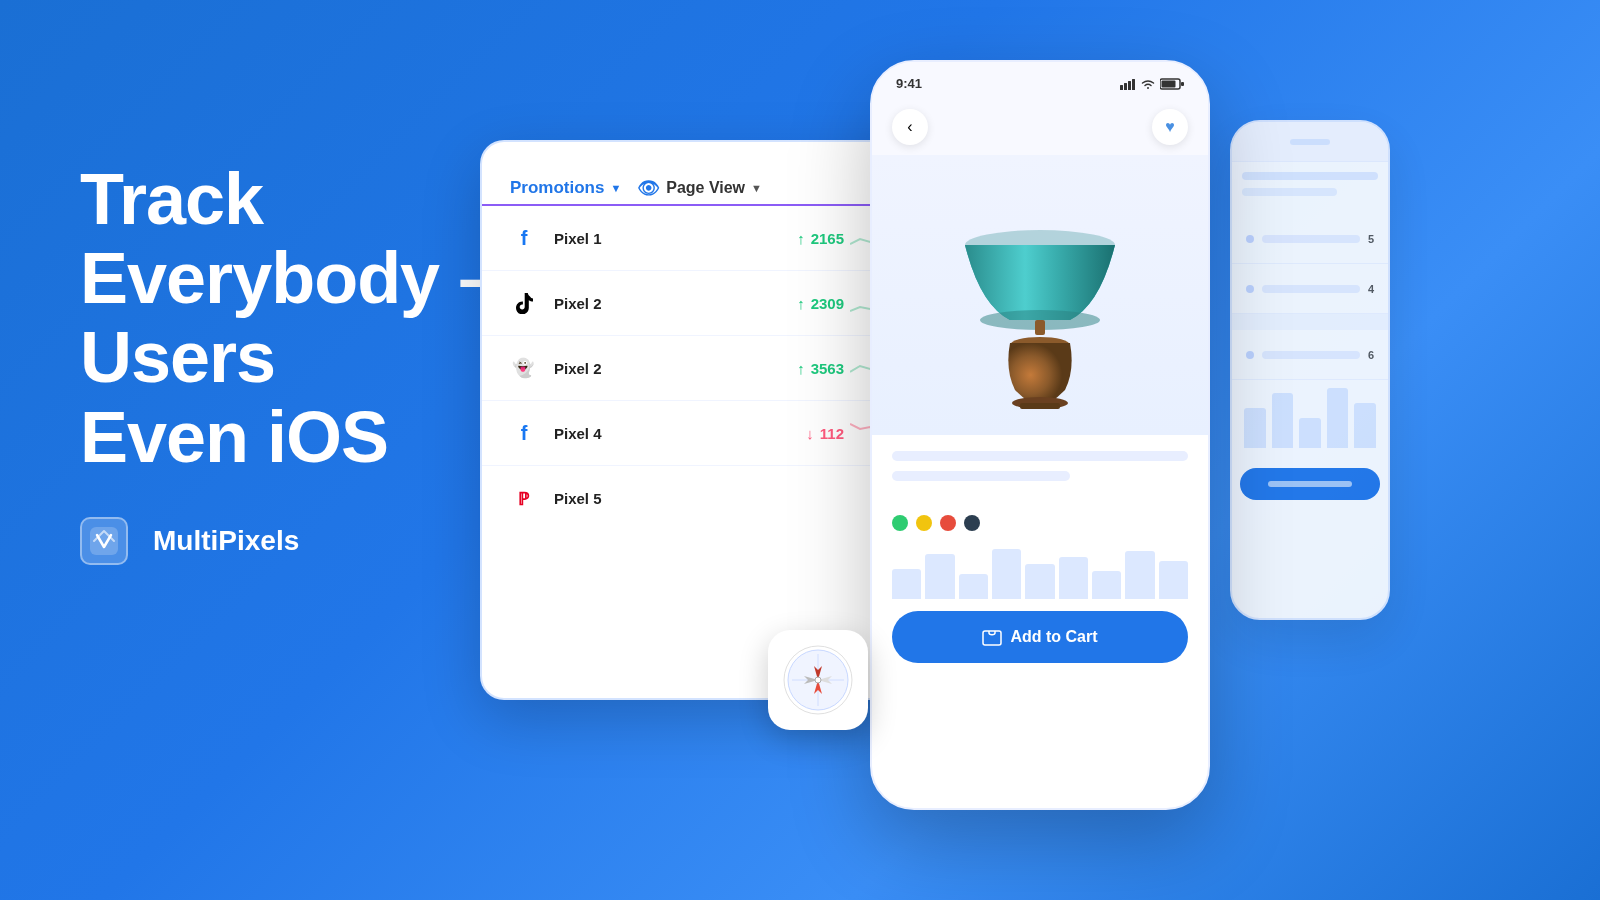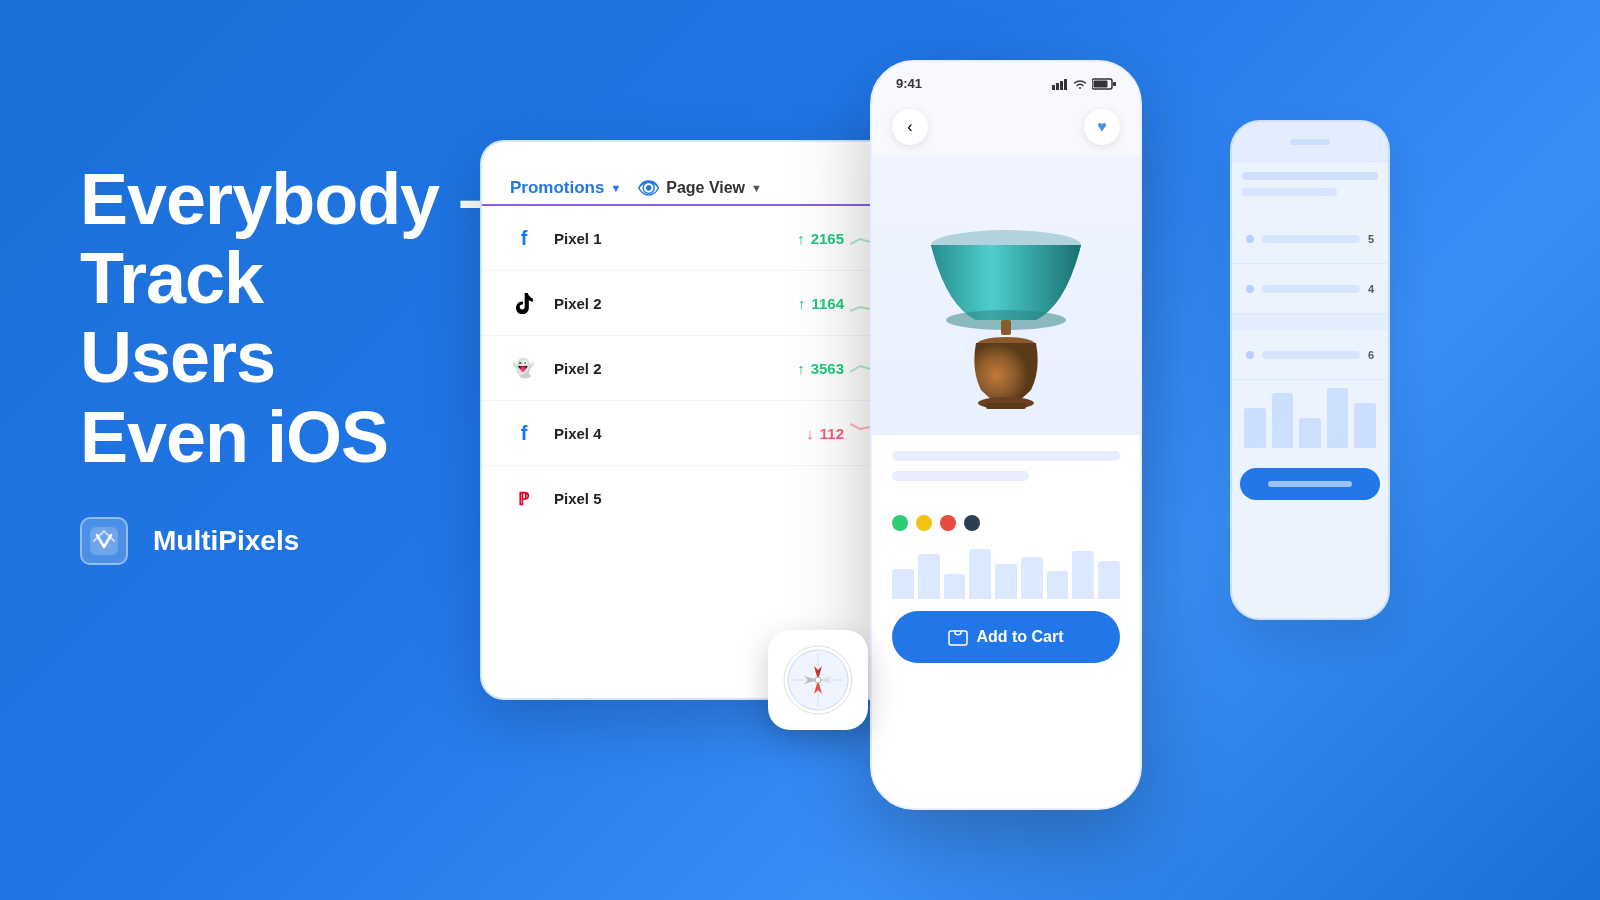--- a/index.html
+++ b/index.html
@@ -159,21 +159,21 @@
     .mini-chart {
       width: 60px;
       height: 28px;
     }
 
     
     .phone-mockup {
       position: absolute;
       left: 870px;
       top: 60px;
-      width: 272px;
+      width: 340px;
       height: 750px;
       background: white;
       border-radius: 44px;
       box-shadow: 0 30px 80px rgba(0,0,0,0.25);
       overflow: hidden;
       border: 2px solid #e8eeff;
     }
 
     .phone-status-bar {
       display: flex;
@@ -364,22 +364,22 @@
     .dropdown-arrow-dark {
       font-size: 11px;
       color: #555;
     }
   </style>
 </head>
 <body>
 
 <div class="hero-text">
   <div class="hero-title">
+    <div>Track</div>
     <div>Everybody –</div>
-    <div>Track</div>
     <div>Users</div>
     <div>Even iOS</div>
   </div>
   <div class="brand-logo">
     <div class="brand-icon">
       <svg width="28" height="28" viewBox="0 0 28 28" fill="none">
         <rect width="28" height="28" rx="6" fill="rgba(255,255,255,0.2)"></rect>
         <path d="M7 8 L14 20 L21 8" stroke="white" stroke-width="2.5" fill="none" stroke-linecap="round" stroke-linejoin="round"></path>
         <path d="M4 14 L14 4 L24 14" stroke="white" stroke-width="2" fill="none" stroke-linecap="round" stroke-linejoin="round" opacity="0.6"></path>
       </svg>
@@ -418,21 +418,21 @@
 
   <div class="pixel-row">
     <div class="pixel-platform-icon" style="color:#000; font-size:16px;">
       <svg width="22" height="22" viewBox="0 0 22 22">
           <path d="M17 4.5c-1.2-.8-2-2-2.2-3.5h-3.1v14c0 1.4-1.1 2.5-2.5 2.5s-2.5-1.1-2.5-2.5 1.1-2.5 2.5-2.5c.3 0 .5 0 .7.1V9.5c-.2 0-.5-.1-.7-.1C5.9 9.4 3 12.3 3 15.9S5.9 22.4 9.4 22.4s6.4-2.9 6.4-6.4V8.3c1.2.8 2.6 1.3 4.2 1.3V6.5c-1.2 0-2.3-.7-3-2z" fill="#010101"></path>
         </svg>
     </div>
     <div class="pixel-name">Pixel 2</div>
     <div class="pixel-value up">
       <span>↑</span>
-      <span>1164</span>
+      <span>2309</span>
       <svg class="mini-chart" viewBox="0 0 60 28" fill="none">
         <polyline points="0,22 10,18 20,20 30,14 40,16 50,10 60,7" stroke="#b0e8d0" stroke-width="2" fill="none"></polyline>
       </svg>
     </div>
   </div>
 
   <div class="pixel-row">
     <div class="pixel-platform-icon" style="font-size:18px;">👻</div>
     <div class="pixel-name">Pixel 2</div>
     <div class="pixel-value up">

